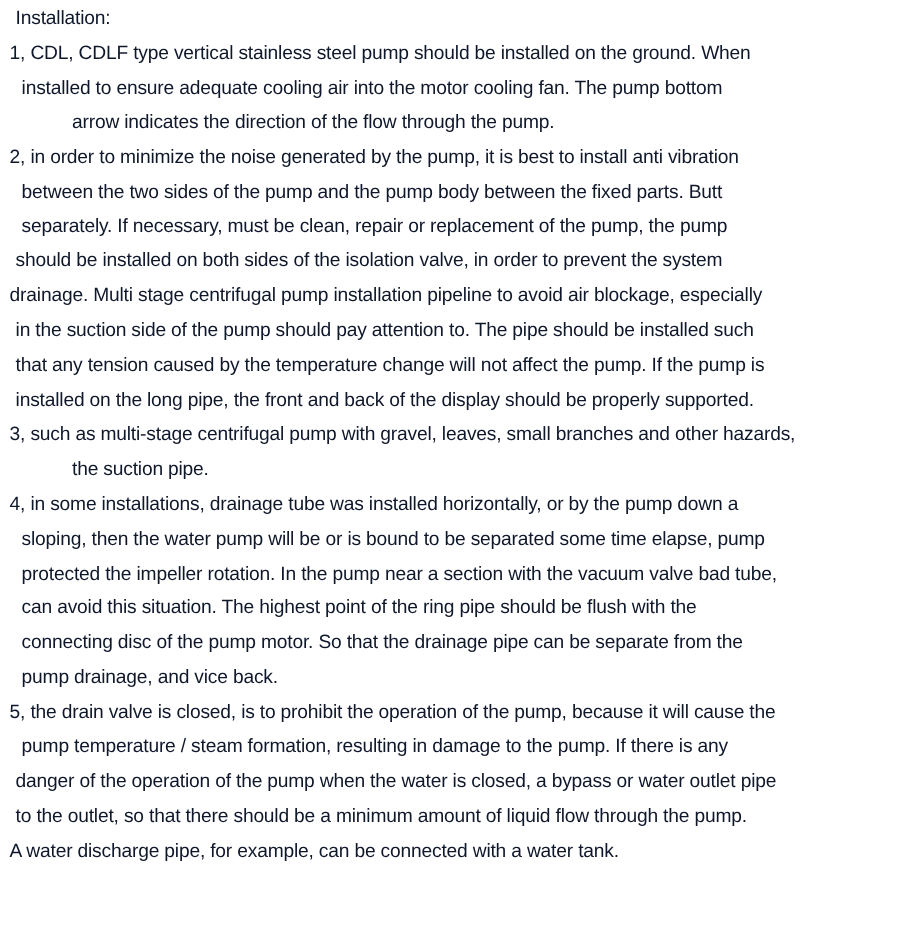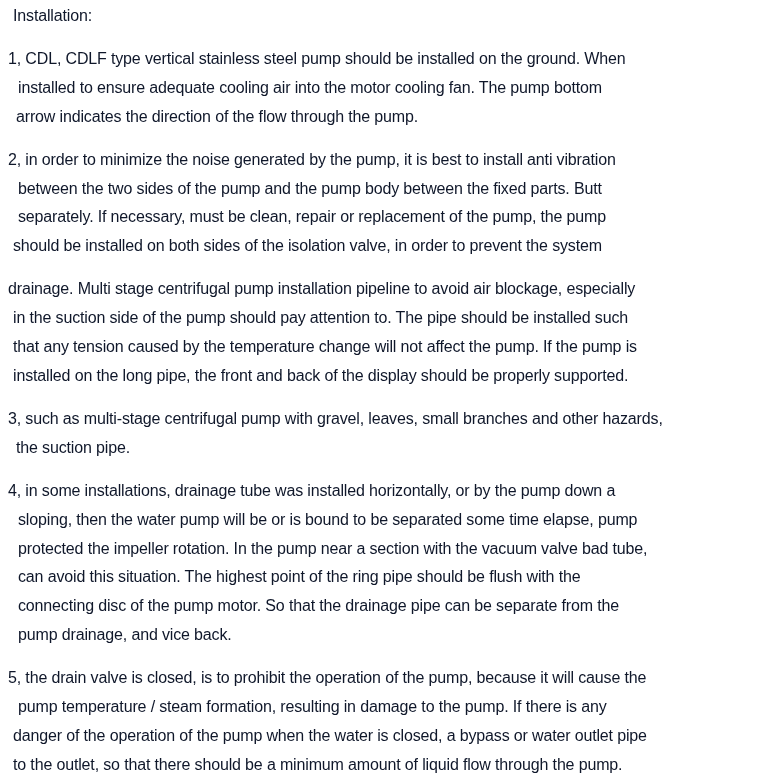--- a/index.html
+++ b/index.html
@@ -21,24 +21,24 @@
     background: #ffffff;
   }
   .line {
     font-size: 16px;
     line-height: 28.9px;
     color: #0f172a;
     letter-spacing: -0.15px;
     white-space: nowrap;
   }
   
-  .n { padding-left: 8px; margin-top: 14px;  }   
+  .n { padding-left: 8px;  }   
   .a { padding-left: 8px; }
   .b { padding-left: 13px; }
-  .c { padding-left: 16px; }
+  .c { padding-left: 16px; margin-left: 44px; }
   .d { padding-left: 18px; }
   .e { padding-left: 21px; }
 </style>
 </head>
 <body>
 
 <div class="page">
   <div class="line b">Installation:</div>
   <div class="line n">1, CDL, CDLF type vertical stainless steel pump should be installed on the ground. When</div>
   <div class="line d">installed to ensure adequate cooling air into the motor cooling fan. The pump bottom</div>

